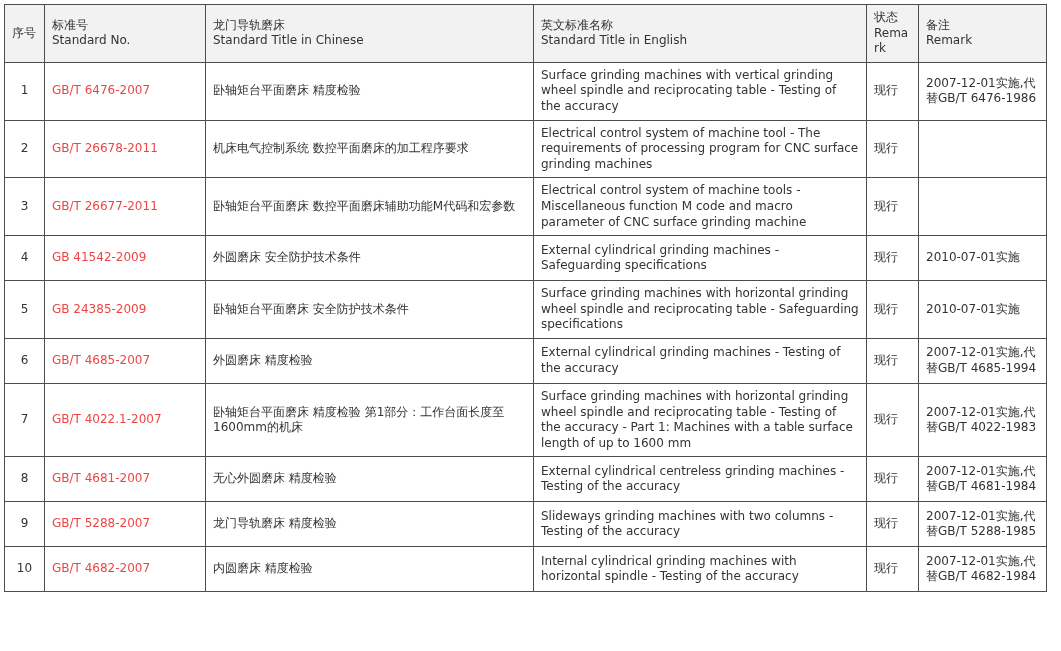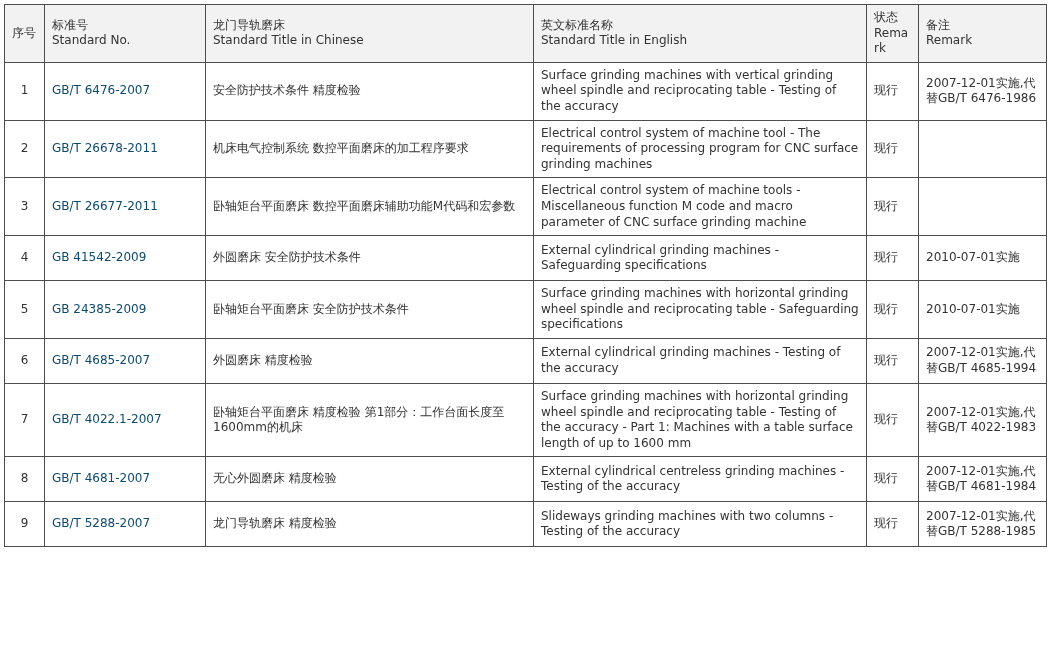--- a/index.html
+++ b/index.html
@@ -29,21 +29,21 @@
     height:36px;
   }
   th.c-no, td.c-no{
     text-align:center;
     padding-left:2px;
     padding-right:2px;
   }
   td{height:34px;}
   .hl{display:block;}
   a.std-link{
-    color:#0c4a6e;
+    color:#ef4444;
     text-decoration:none;
     cursor:pointer;
   }
 </style>
 </head>
 <body>
 
 <div class="wrap">
   <table class="std">
     <colgroup>
@@ -78,21 +78,21 @@
         <th>
           <span class="hl">备注</span>
           <span class="hl">Remark</span>
         </th>
       </tr>
     </thead>
     <tbody>
       <tr>
         <td class="c-no">1</td>
         <td><a href="#" class="std-link">GB/T 6476-2007</a></td>
-        <td>安全防护技术条件 精度检验</td>
+        <td>卧轴矩台平面磨床 精度检验</td>
         <td>Surface grinding machines with vertical grinding wheel spindle and reciprocating table - Testing of the accuracy</td>
         <td>现行</td>
         <td>2007-12-01实施,代替GB/T 6476-1986</td>
       </tr>
       <tr>
         <td class="c-no">2</td>
         <td><a href="#" class="std-link">GB/T 26678-2011</a></td>
         <td>机床电气控制系统 数控平面磨床的加工程序要求</td>
         <td>Electrical control system of machine tool - The requirements of processing program for CNC surface grinding machines</td>
         <td>现行</td>
@@ -147,15 +147,23 @@
         <td>2007-12-01实施,代替GB/T 4681-1984</td>
       </tr>
       <tr>
         <td class="c-no">9</td>
         <td><a href="#" class="std-link">GB/T 5288-2007</a></td>
         <td>龙门导轨磨床 精度检验</td>
         <td>Slideways grinding machines with two columns - Testing of the accuracy</td>
         <td>现行</td>
         <td>2007-12-01实施,代替GB/T 5288-1985</td>
       </tr>
+      <tr>
+        <td class="c-no">10</td>
+        <td><a href="#" class="std-link">GB/T 4682-2007</a></td>
+        <td>内圆磨床 精度检验</td>
+        <td>Internal cylindrical grinding machines with horizontal spindle - Testing of the accuracy</td>
+        <td>现行</td>
+        <td>2007-12-01实施,代替GB/T 4682-1984</td>
+      </tr>
     </tbody>
   </table>
 </div>
 
 </body></html>

